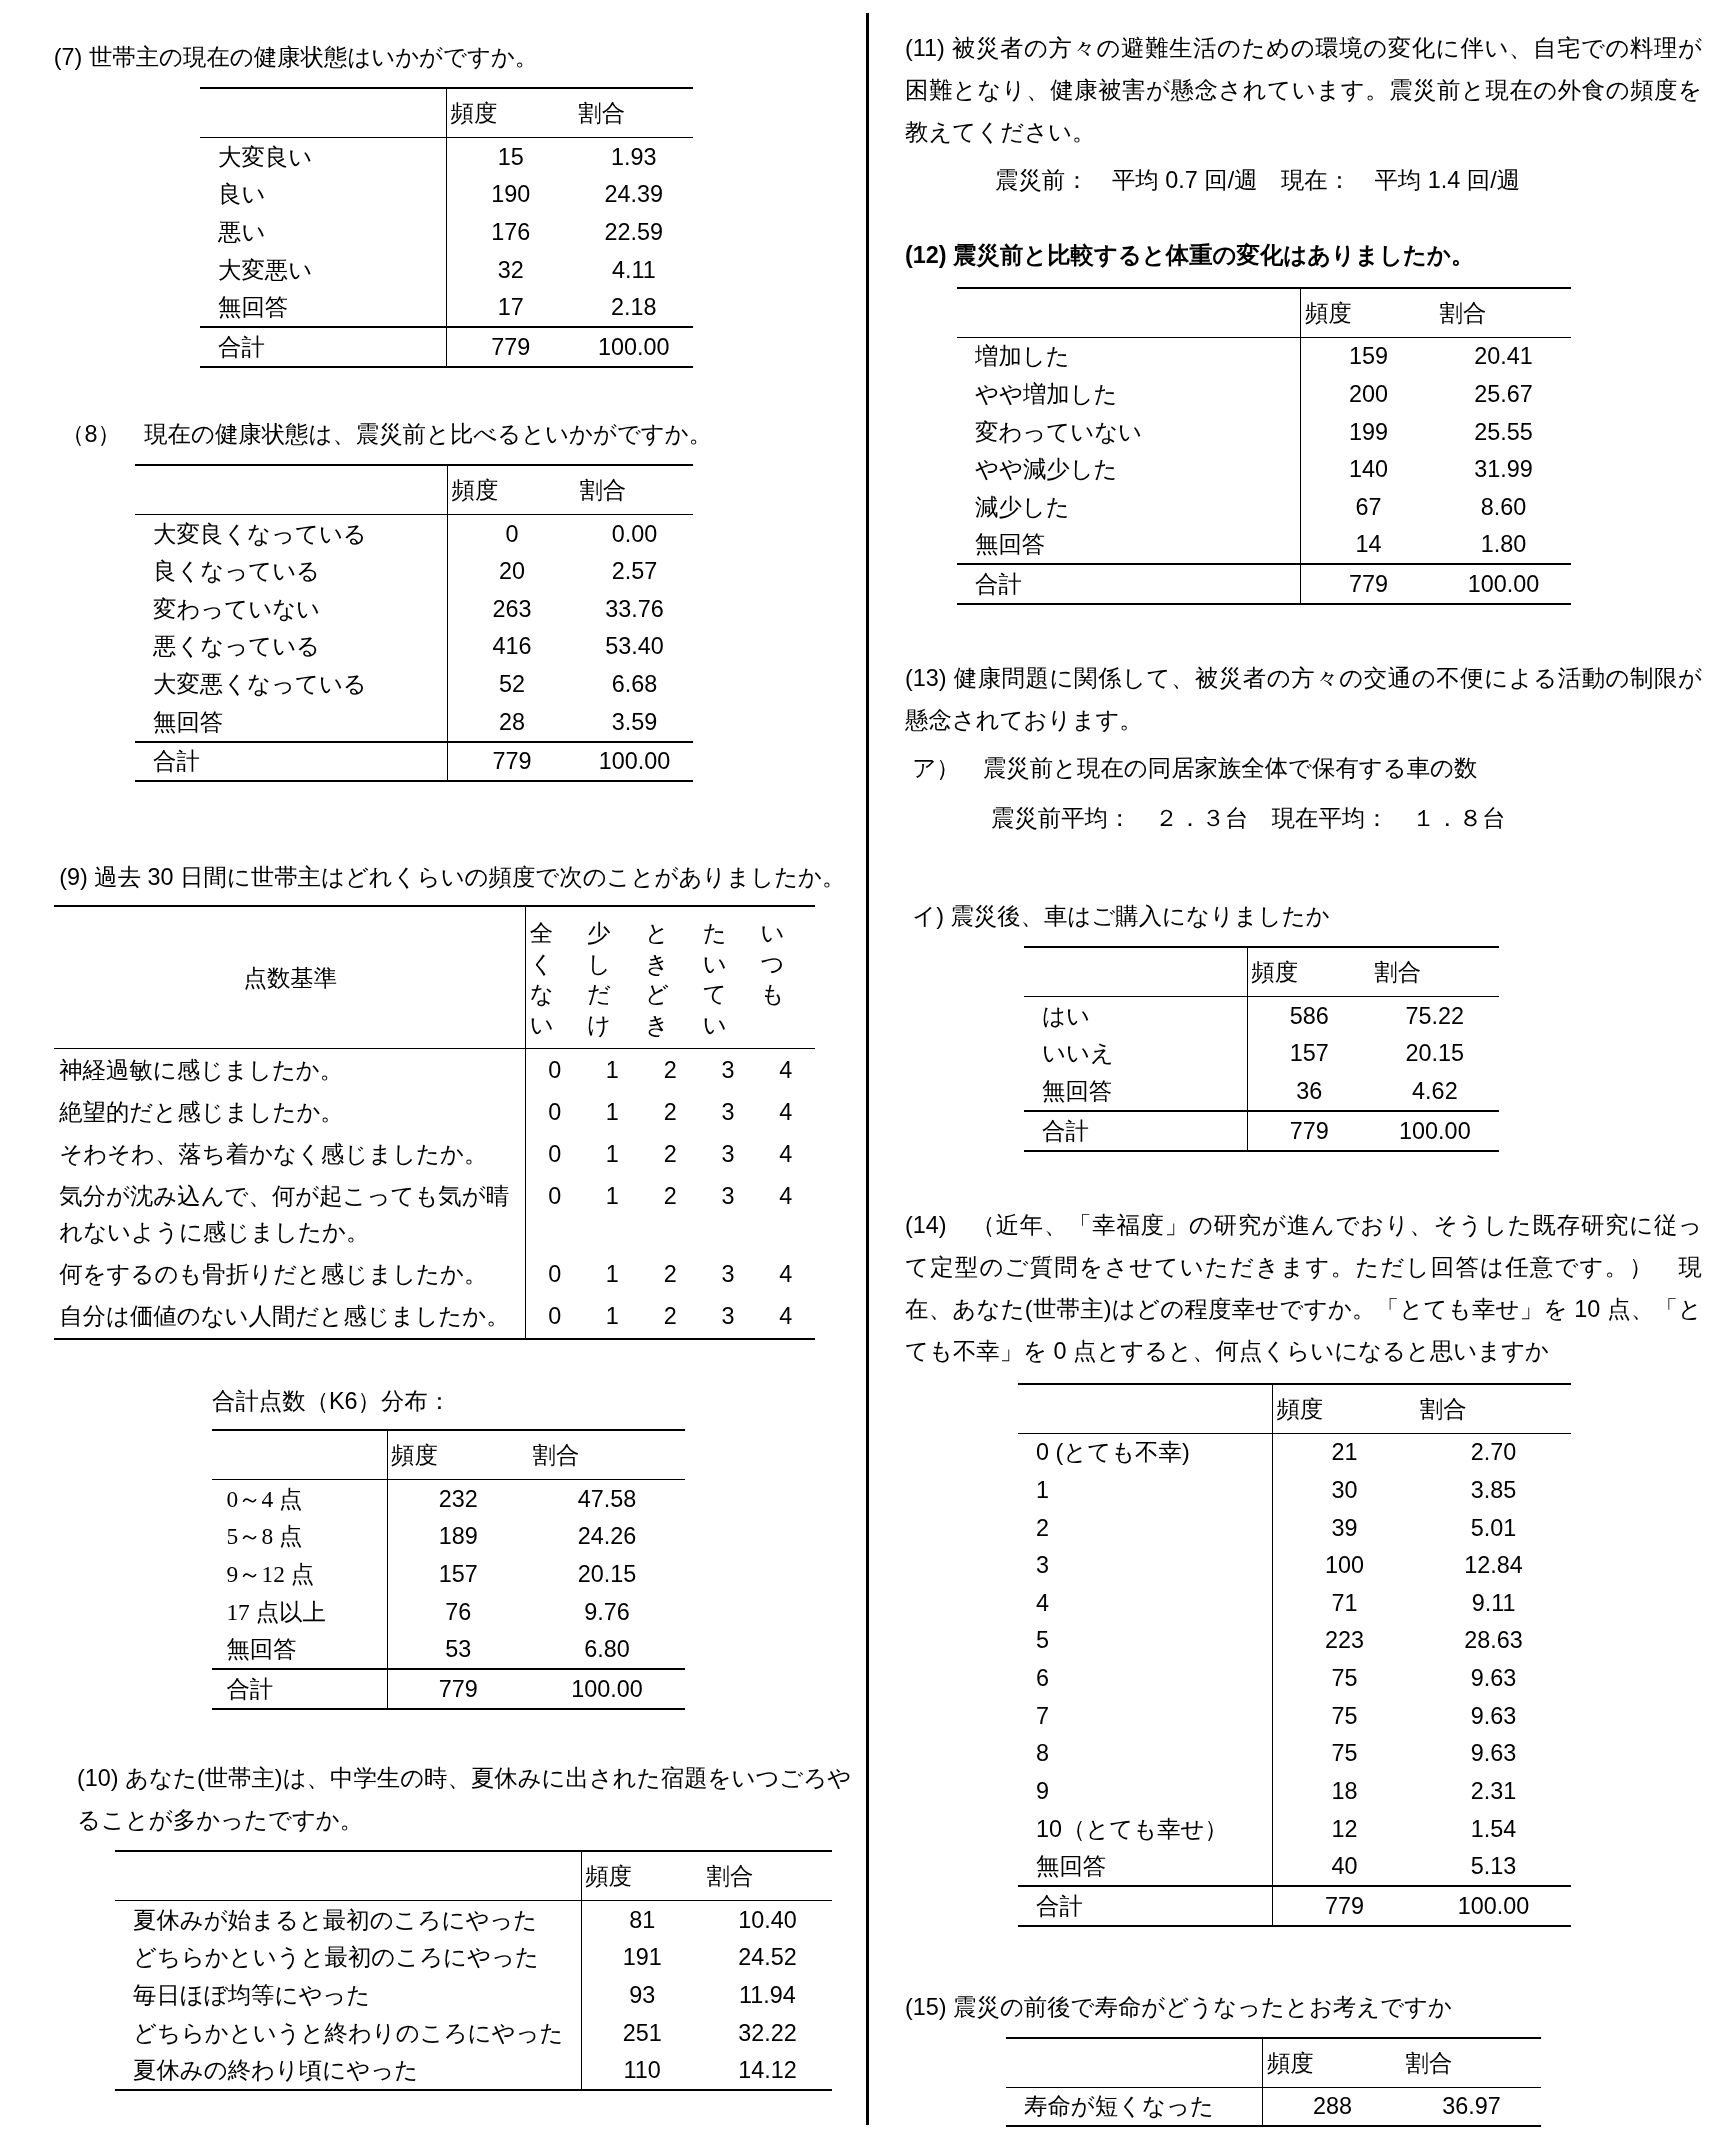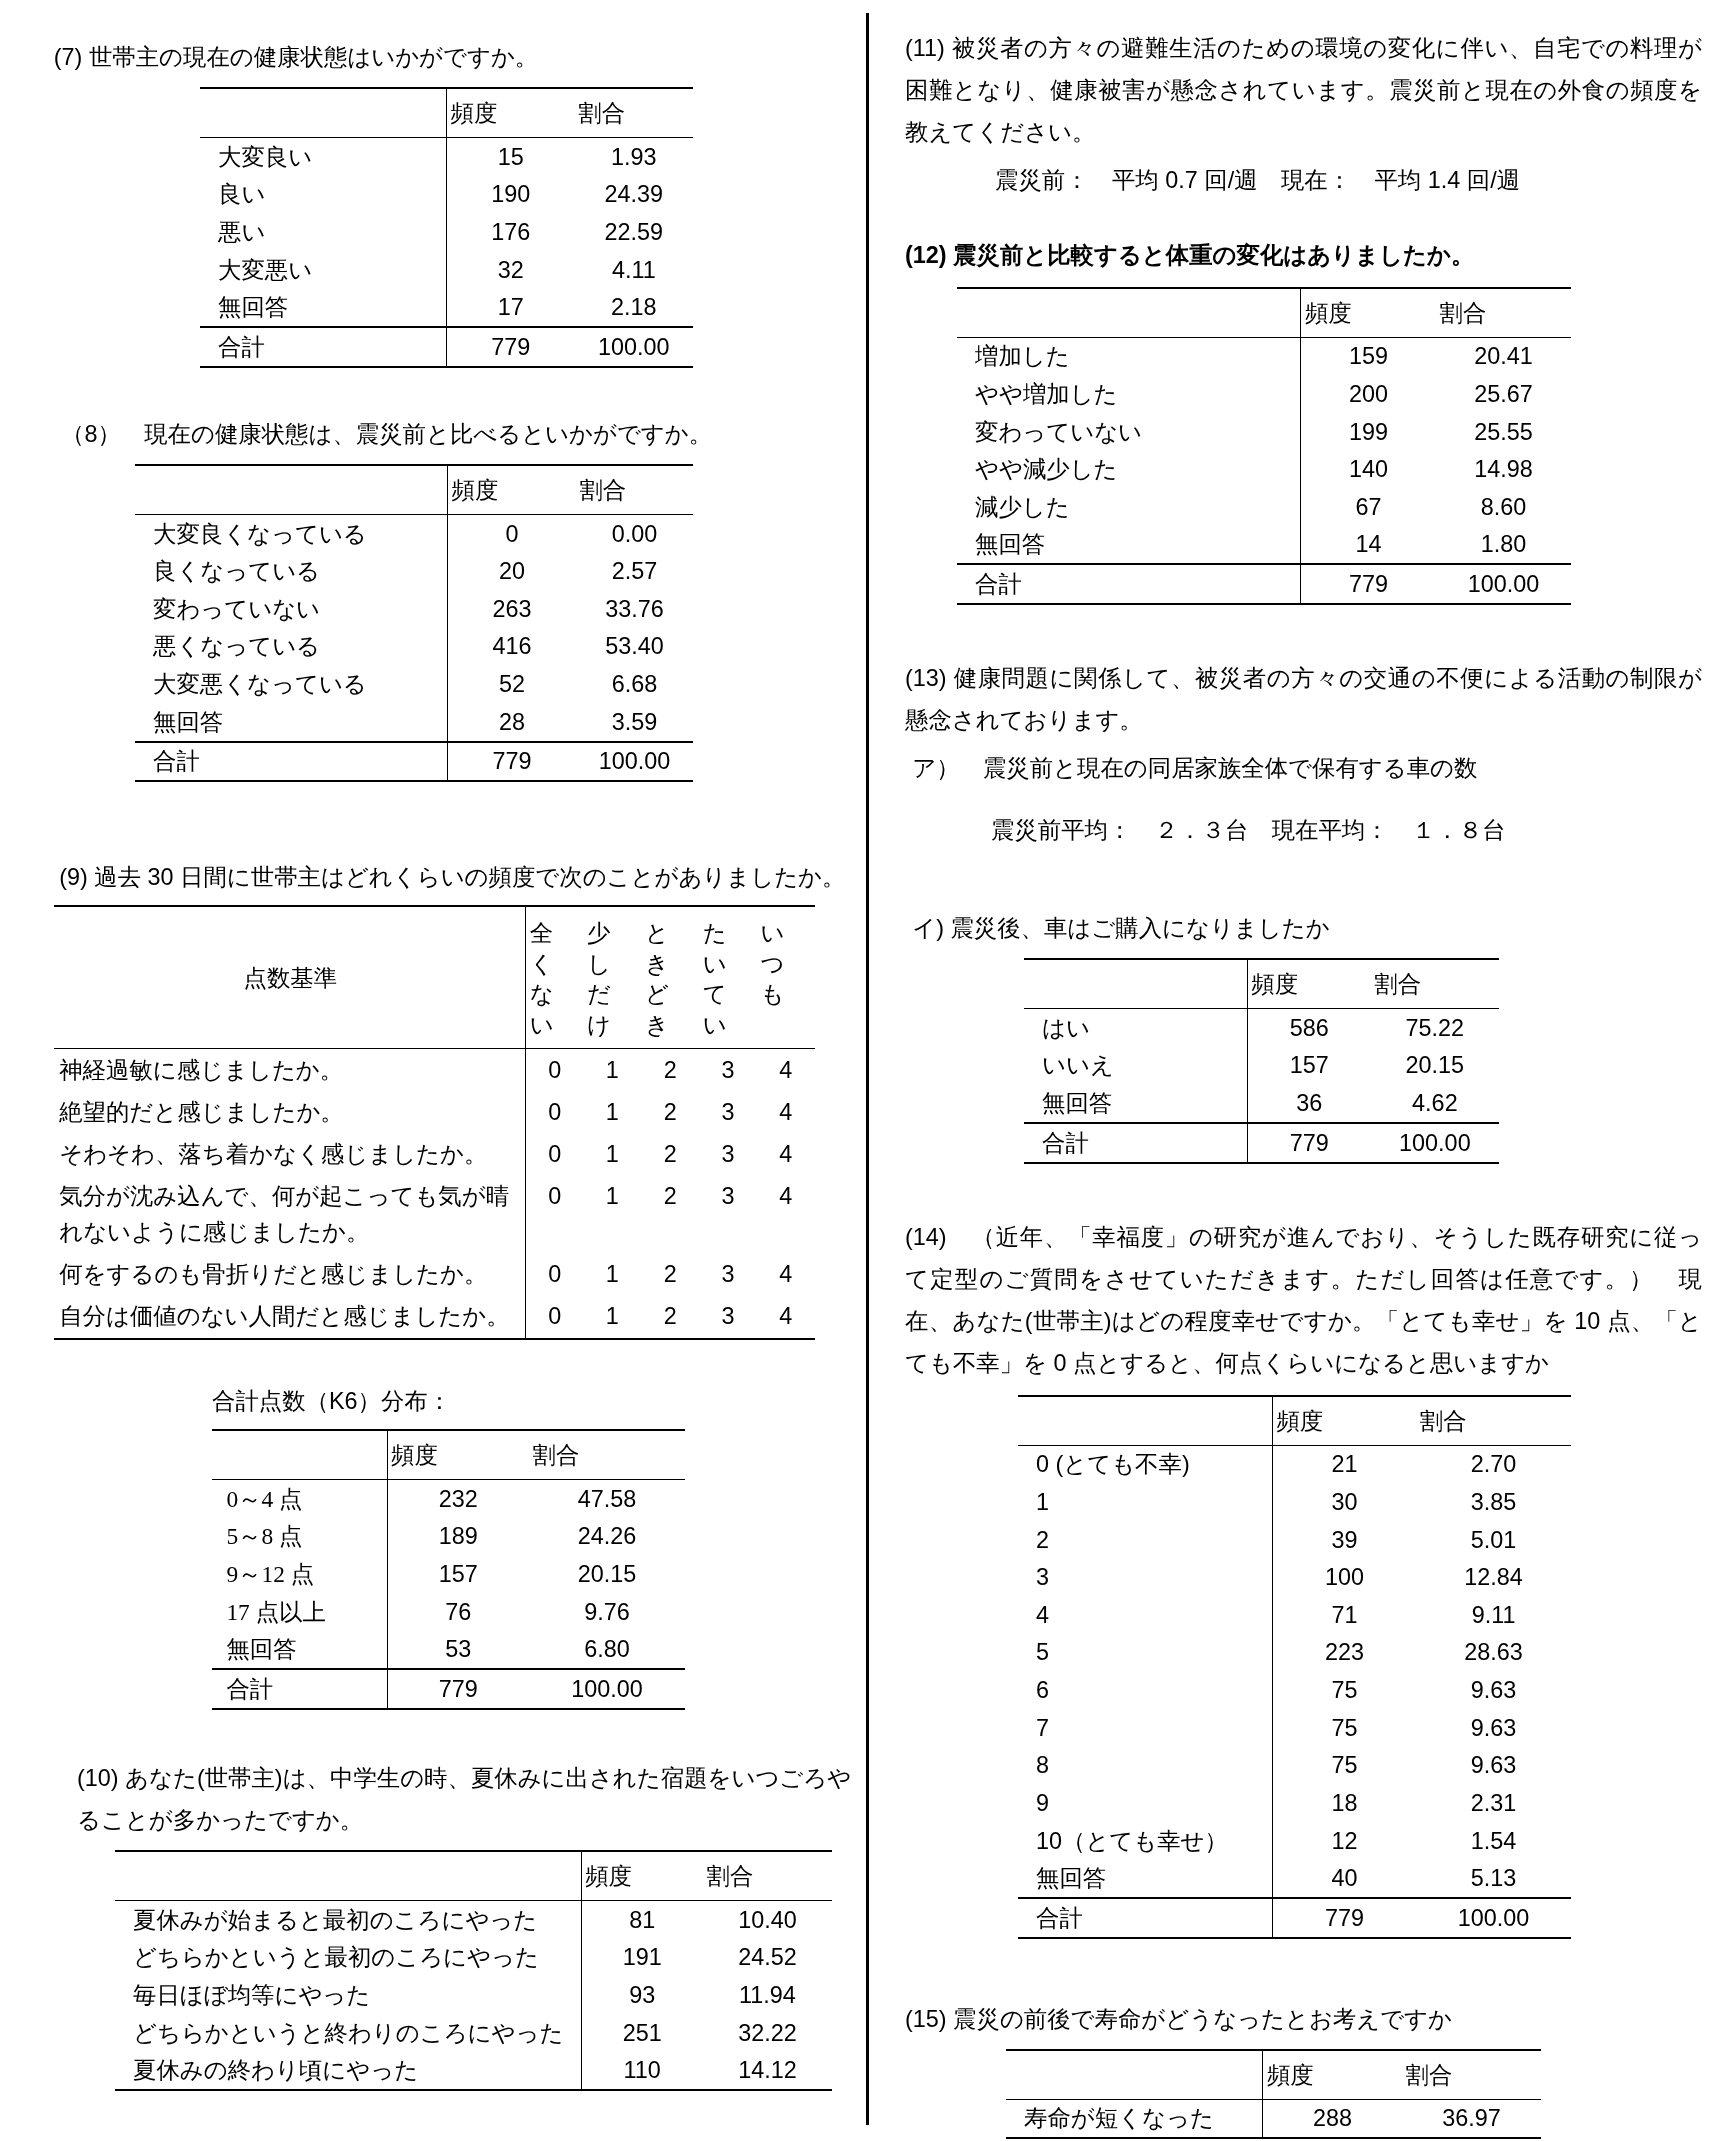--- a/index.html
+++ b/index.html
@@ -65,21 +65,21 @@
   .m-q10-title { margin:47px 0 9px 0; padding-left:25px; text-indent:0; }
   .m-q10-table { margin-left:63px; width:717px; }
 
   
   .m-q11-text  { margin-top:27px; }
   .m-q11-stats { margin:5.4px 0 0 90px; }
   .m-q12-title { margin-top:33px;font-weight:bold; }
   .m-q12-table { margin:10.8px 0 0 52px; width:614px; }
   .m-q13-text  { margin-top:52px; }
   .m-q13-a     { margin:5.4px 0 0 7.2px; }
-  .m-q13-a-st  { margin:20px 0 0 86px; }
+  .m-q13-a-st  { margin:8px 0 0 86px; }
   .m-q13-i     { margin:56px 0 0 7.2px; }
   .m-q13-table { margin:9px 0 0 119px; width:475px; }
   .m-q14-text  { margin-top:52px; }
   .m-q14-table { margin:10.8px 0 0 113px; width:553px; }
   .m-q15-title { margin-top:59px; }
   .m-q15-table { margin:9px 0 0 101px; width:535px; }
 </style>
 </head>
 <body>
 
@@ -409,21 +409,21 @@
             <td>25.67</td>
           </tr>
           <tr>
             <td class="lbl">変わっていない</td>
             <td class="vline">199</td>
             <td>25.55</td>
           </tr>
           <tr>
             <td class="lbl">やや減少した</td>
             <td class="vline">140</td>
-            <td>14.98</td>
+            <td>31.99</td>
           </tr>
           <tr>
             <td class="lbl">減少した</td>
             <td class="vline">67</td>
             <td>8.60</td>
           </tr>
           <tr>
             <td class="lbl">無回答</td>
             <td class="vline">14</td>
             <td>1.80</td>

